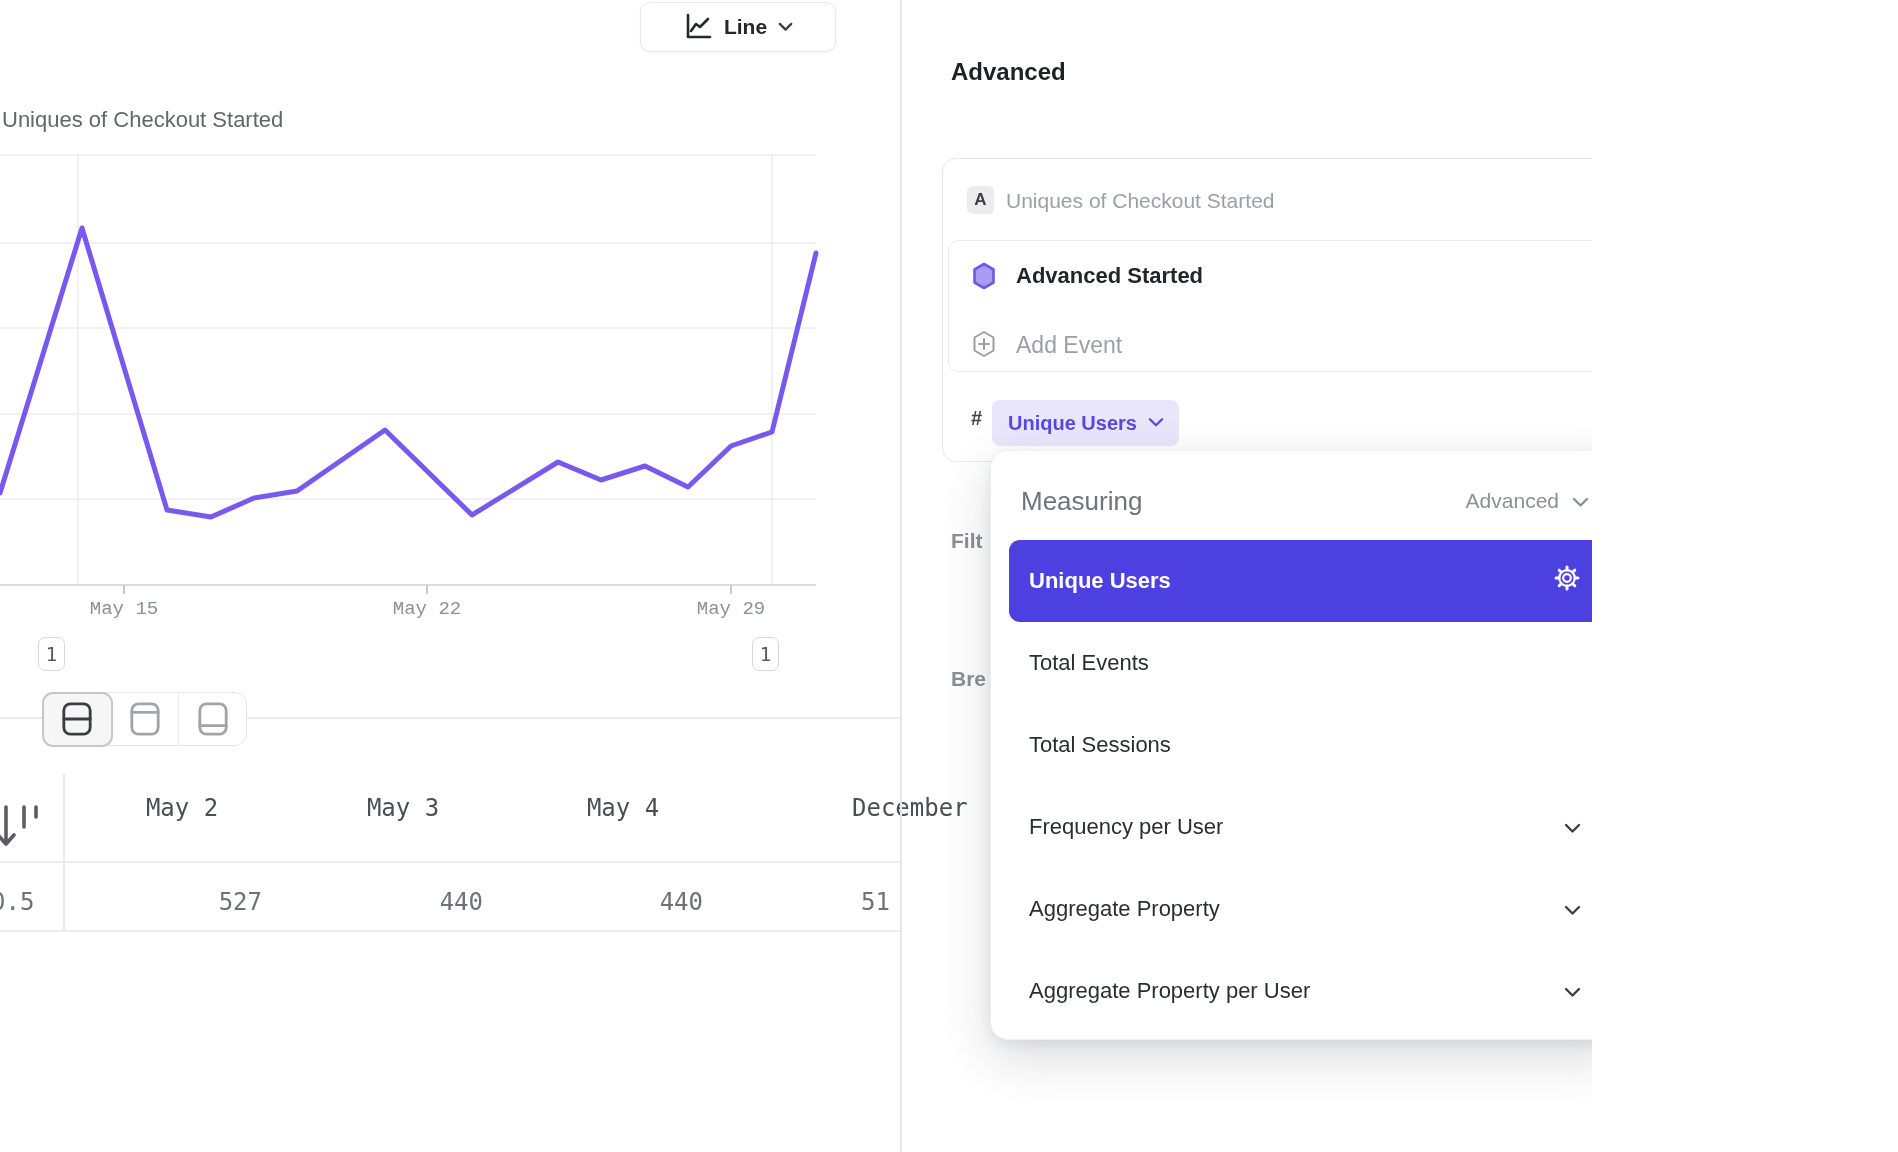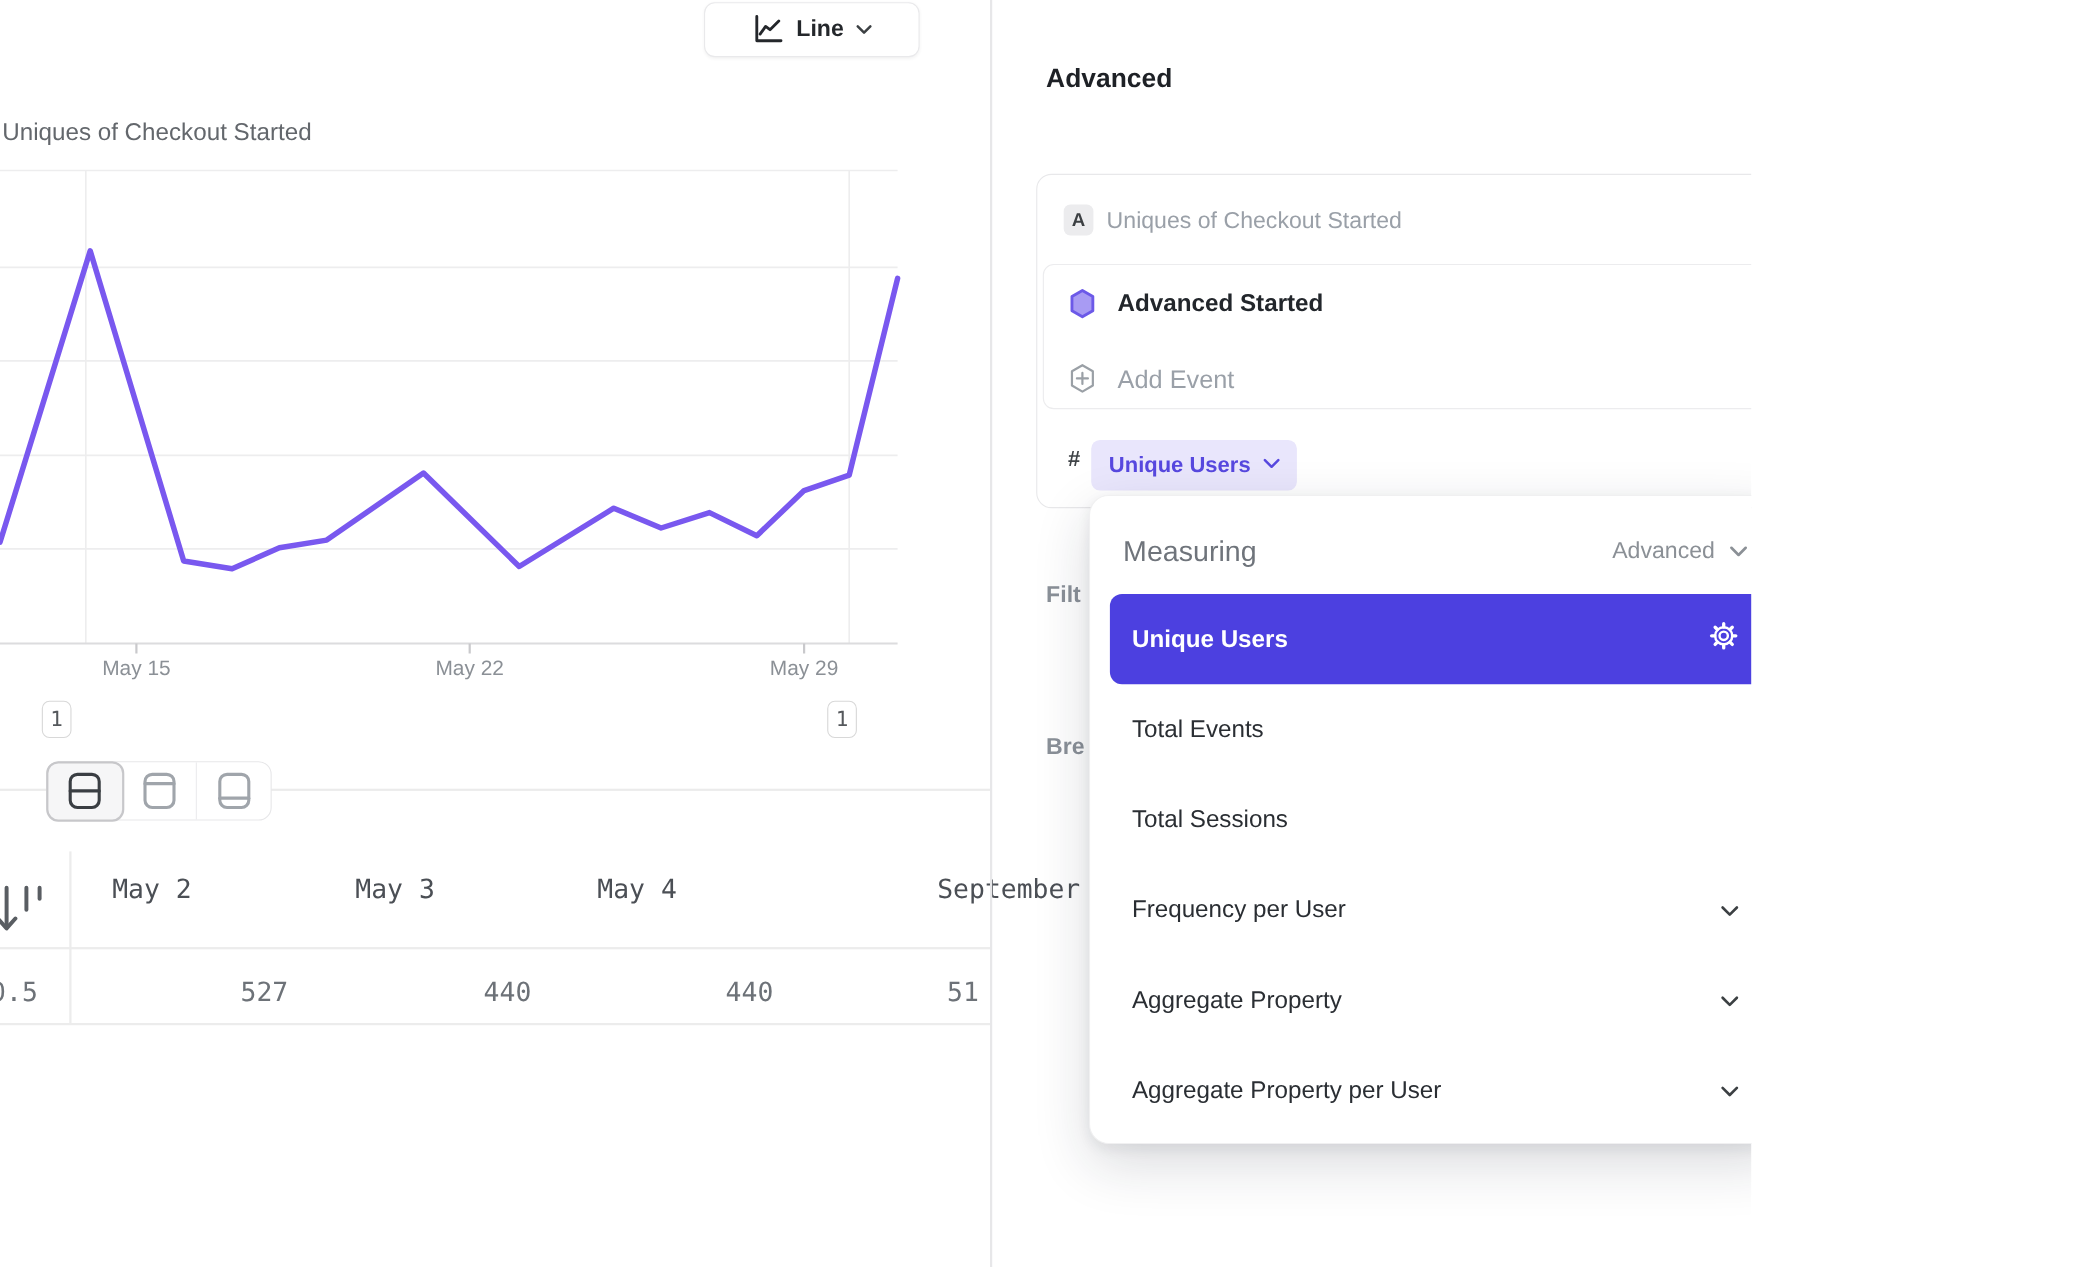--- a/index.html
+++ b/index.html
@@ -9,37 +9,37 @@
   .abs { position:absolute; }
 
   
   .chart-type-btn { left:640px; top:2px; width:196px; height:50px; background:#fff;
     border:1.5px solid #e9e9eb; border-radius:10px; box-shadow:0 1px 3px rgba(0,0,0,.05);
     display:flex; align-items:center; justify-content:center; gap:11px; cursor:pointer; }
   .chart-type-btn .lbl { font-size:21px; font-weight:700; color:#24272b; }
   .chart-title { left:2px; top:107px; font-size:22px; font-weight:500; color:#63676c; }
   #chart-svg { left:0; top:140px; }
   .tick-label { position:absolute; top:598px; transform:translateX(-50%);
-    font-family:Liberation Sans, sans-serif; font-size:19px; color:#8b9096;text-align:center; }
+    font-family:Liberation Mono, monospace; font-size:19px; color:#8b9096;text-align:center; }
   .page-badge { top:637px; width:27px; height:34px; background:#fff; border:1.5px solid #d8d8d8;
     border-radius:7px; display:flex; align-items:center; justify-content:center;
     font-family:"DejaVu Sans Mono", monospace; font-size:19px; color:#55585c; }
   .card-divider { left:0; top:717px; width:900px; height:1.5px; background:#ebebeb; }
 
   .toggle-group { left:42px; top:692px; width:205px; height:54px; background:#fff;
     border:1.5px solid #e7e7e9; border-radius:12px; display:flex; }
   .toggle-cell { flex:1; display:flex; align-items:center; justify-content:center; }
   .toggle-cell:not(:last-child) { border-right:1.5px solid #ececee; }
   .toggle-cell.selected { background:#f6f6f7; border:2px solid #c7c7ca; border-radius:11px;
     margin:-1.5px; z-index:1; }
 
   .col-sep { left:63px; top:774px; width:1.5px; height:156px; background:#ececec; }
   .thead-border { left:0; top:861px; width:900px; height:1.5px; background:#ececec; }
   .trow-border { left:0; top:930px; width:900px; height:1.5px; background:#ececec; }
-  .th-cell { position:absolute; top:794px; width:160px; text-align:left;
+  .th-cell { position:absolute; top:794px; width:160px; text-align:center;
     font-family:"DejaVu Sans Mono", monospace; font-size:24px; color:#4b4f55; }
   .td-cell { position:absolute; top:888px; width:160px; text-align:right;
     font-family:"DejaVu Sans Mono", monospace; font-size:24px; color:#6d7278; }
   .th-partial { width:auto; text-align:left; }
   .row-label { left:-9px; top:888px; font-family:"DejaVu Sans Mono", monospace;
     font-size:24px; color:#6d7278; }
 
   
   .panel-divider { left:900px; top:0; width:1.5px; height:1152px; background:#e7e7e9; }
   .metrics-title { left:951px; top:58px; font-size:24px; font-weight:700; color:#1e2126; }
@@ -143,21 +143,21 @@
   <div class="abs col-sep"></div>
   <div class="abs thead-border"></div>
   <div class="abs trow-border"></div>
   <div id="table-cells">
       <div class="th-cell" style="left: 102px;">May 2</div>
       <div class="td-cell" style="left: 102px; text-align: right;">527</div>
       <div class="th-cell" style="left: 323px;">May 3</div>
       <div class="td-cell" style="left: 323px;">440</div>
       <div class="th-cell" style="left: 543px;">May 4</div>
       <div class="td-cell" style="left: 543px;">440</div>
-      <div class="th-cell th-partial" style="left: 852px;">September</div>
+      <div class="th-cell th-partial" style="left: 852px;">December</div>
       <div class="td-cell th-partial" style="left: 861px;">51</div>
     </div>
   <div class="abs row-label">0.5</div>
 
   <div class="abs panel-divider"></div>
 
   <div class="abs metrics-title">Advanced</div>
   <svg class="abs plus-btn" style="left:1818px; top:60px" viewBox="0 0 30 30" fill="none" stroke="#3f4347" stroke-width="2.2" stroke-linecap="round">
     <line x1="15" y1="3" x2="15" y2="27"></line>
       <line x1="3" y1="15" x2="27" y2="15"></line>

